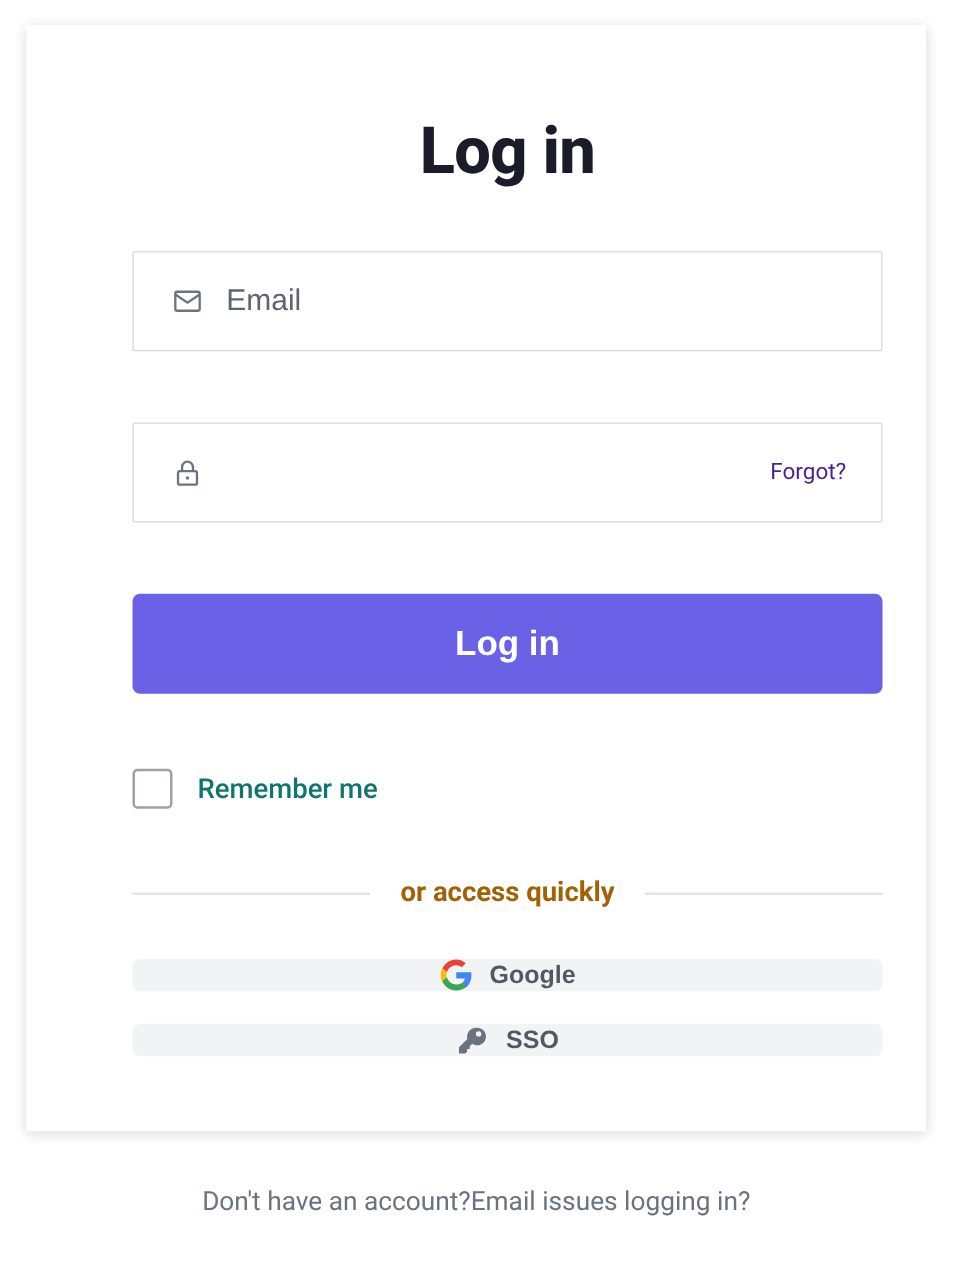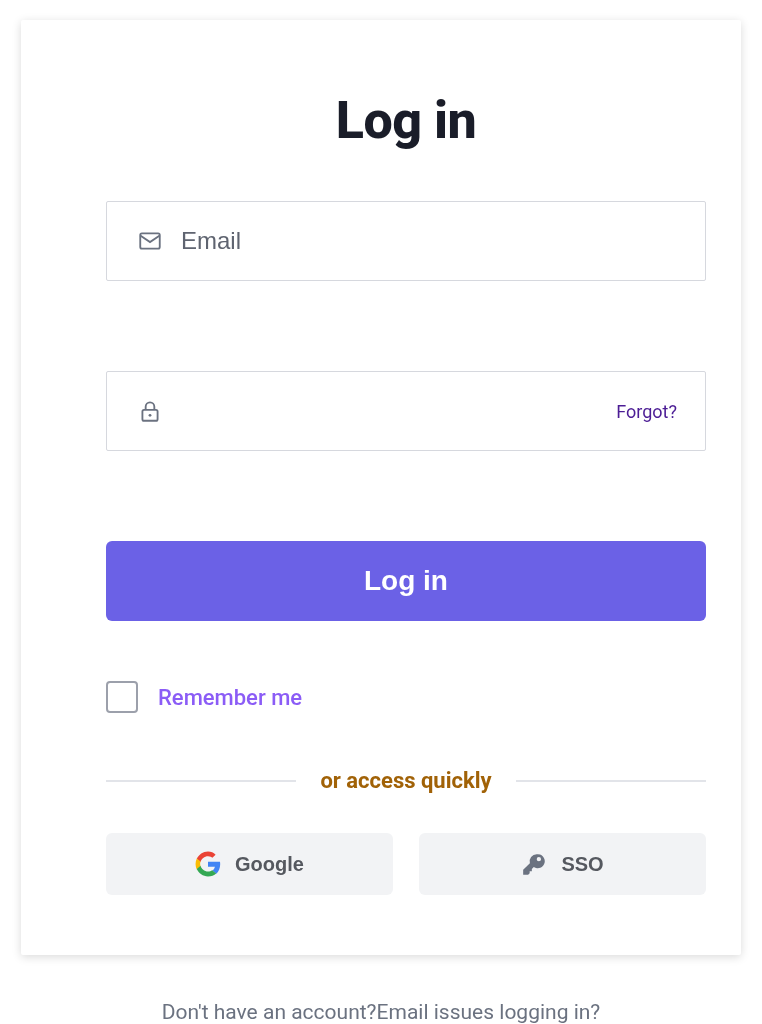--- a/index.html
+++ b/index.html
@@ -26,21 +26,21 @@
     .title {
       font-size: 52px;
       font-weight: 800;
       color: #1a1d29;
       margin-bottom: 50px;
       letter-spacing: -0.5px;
     }
     .input-wrap {
       width: 100%;
       position: relative;
-      margin-bottom: 90px;
+      margin-bottom: 57px;
     }
     .input-wrap:last-of-type { margin-bottom: 58px; }
     .field {
       width: 100%;
       height: 80px;
       border: 1px solid #d6d8de;
       border-radius: 2px;
       display: flex;
       align-items: center;
       padding: 0 30px;
@@ -98,21 +98,21 @@
       width: 32px;
       height: 32px;
       border: 2px solid #9ca0ab;
       border-radius: 4px;
       cursor: pointer;
       margin-right: 20px;
       background: #fff;
     }
     .remember-label {
       font-size: 22px;
-      color: #8b5cf6;
+      color: #0f766e;
       font-weight: 500;
       text-align: center;
     }
     .divider {
       width: 100%;
       display: flex;
       align-items: center;
       margin-bottom: 40px;
     }
     .divider-line {
@@ -123,20 +123,21 @@
     .divider-text {
       font-size: 22px;
       font-weight: 700;
       color: #a16207;
       margin: 0 24px;
     }
     .social-row {
       width: 100%;
       display: flex;
       gap: 26px;
+      flex-direction: column;
     }
     .social-btn {
       flex: 1;
       height: 62px;
       background: #f2f3f5;
       border: none;
       border-radius: 6px;
       display: flex;
       align-items: center;
       justify-content: center;

